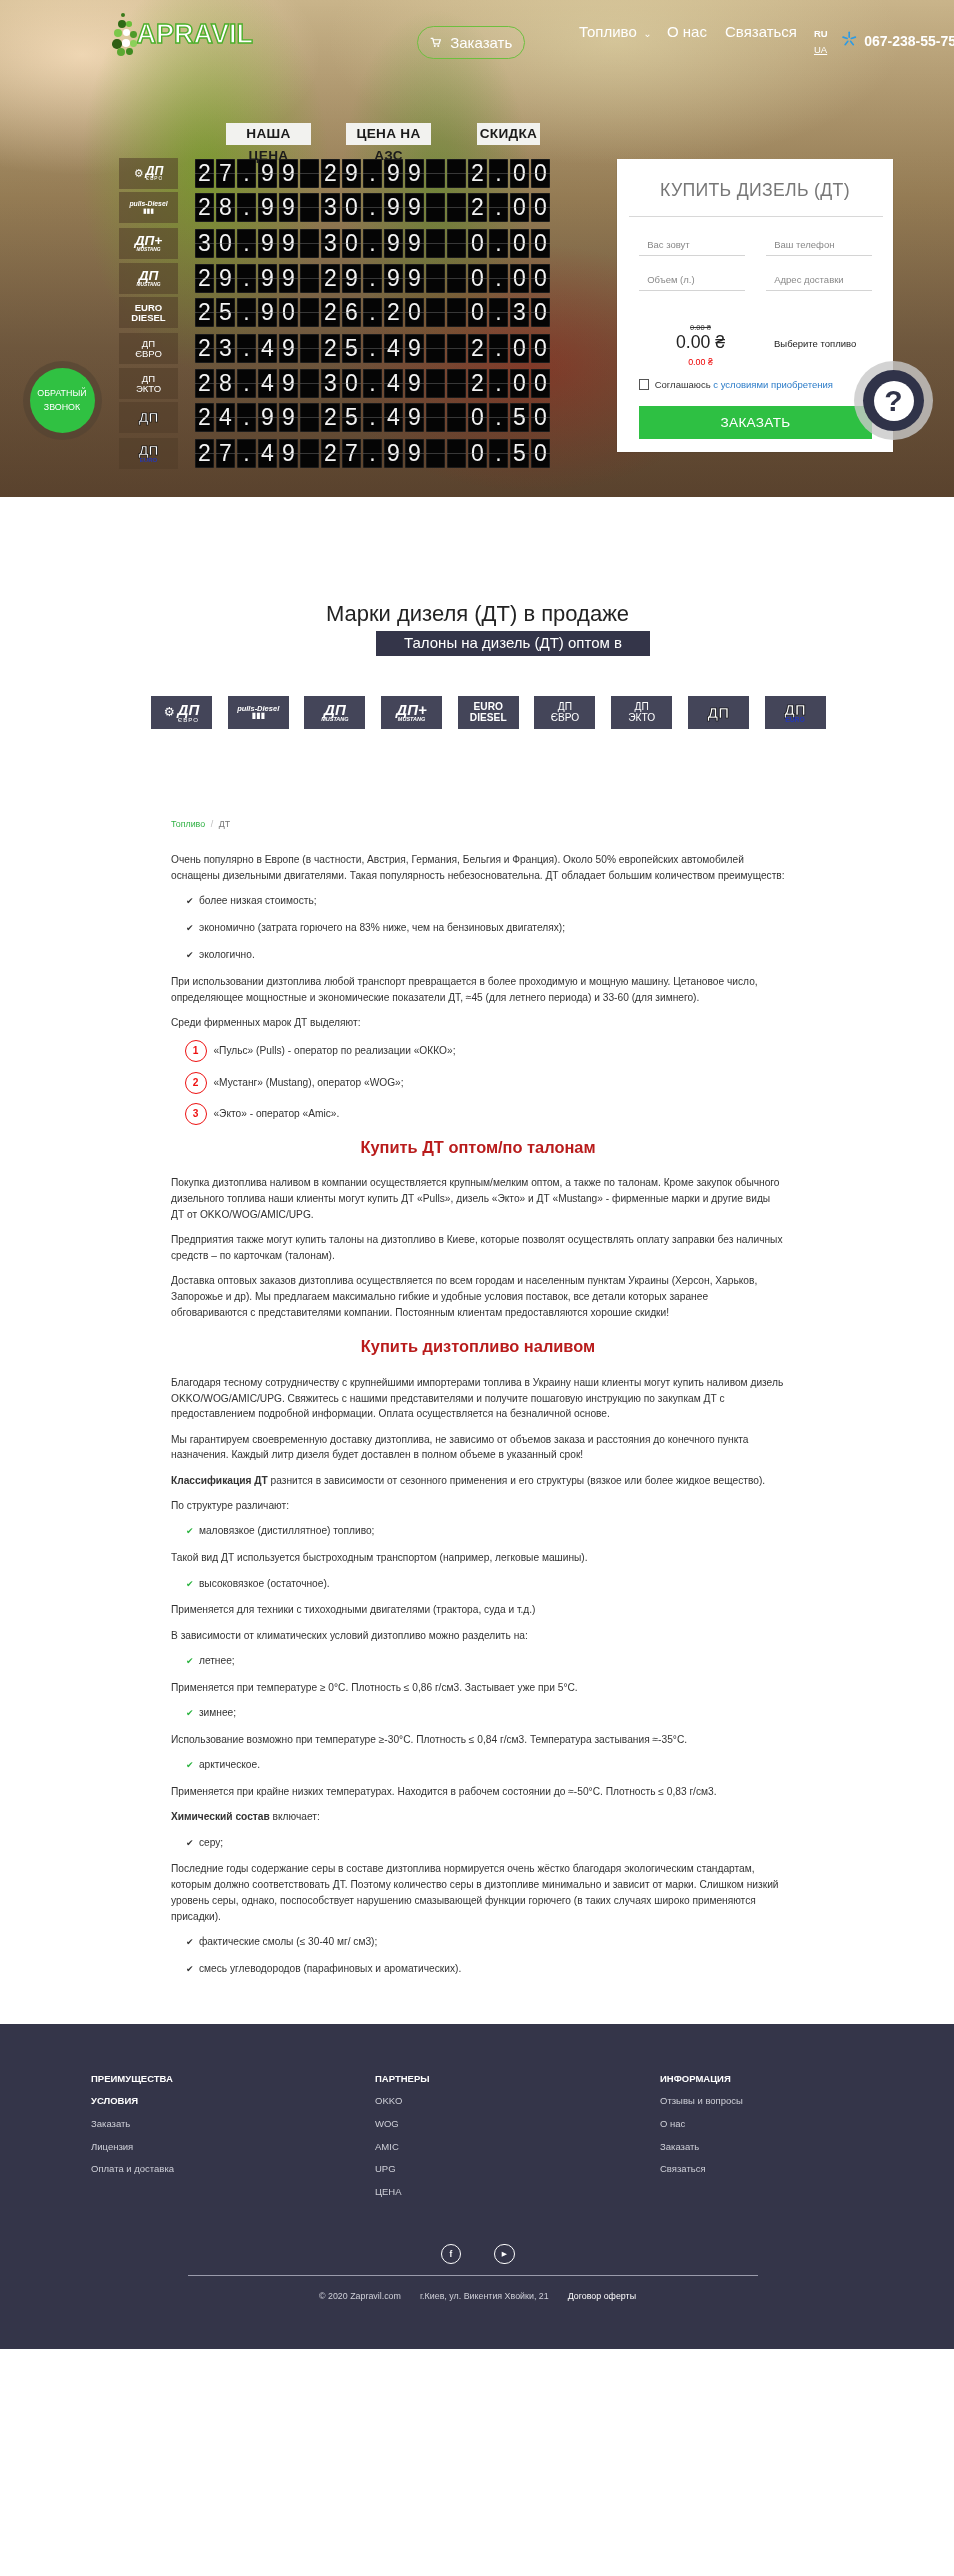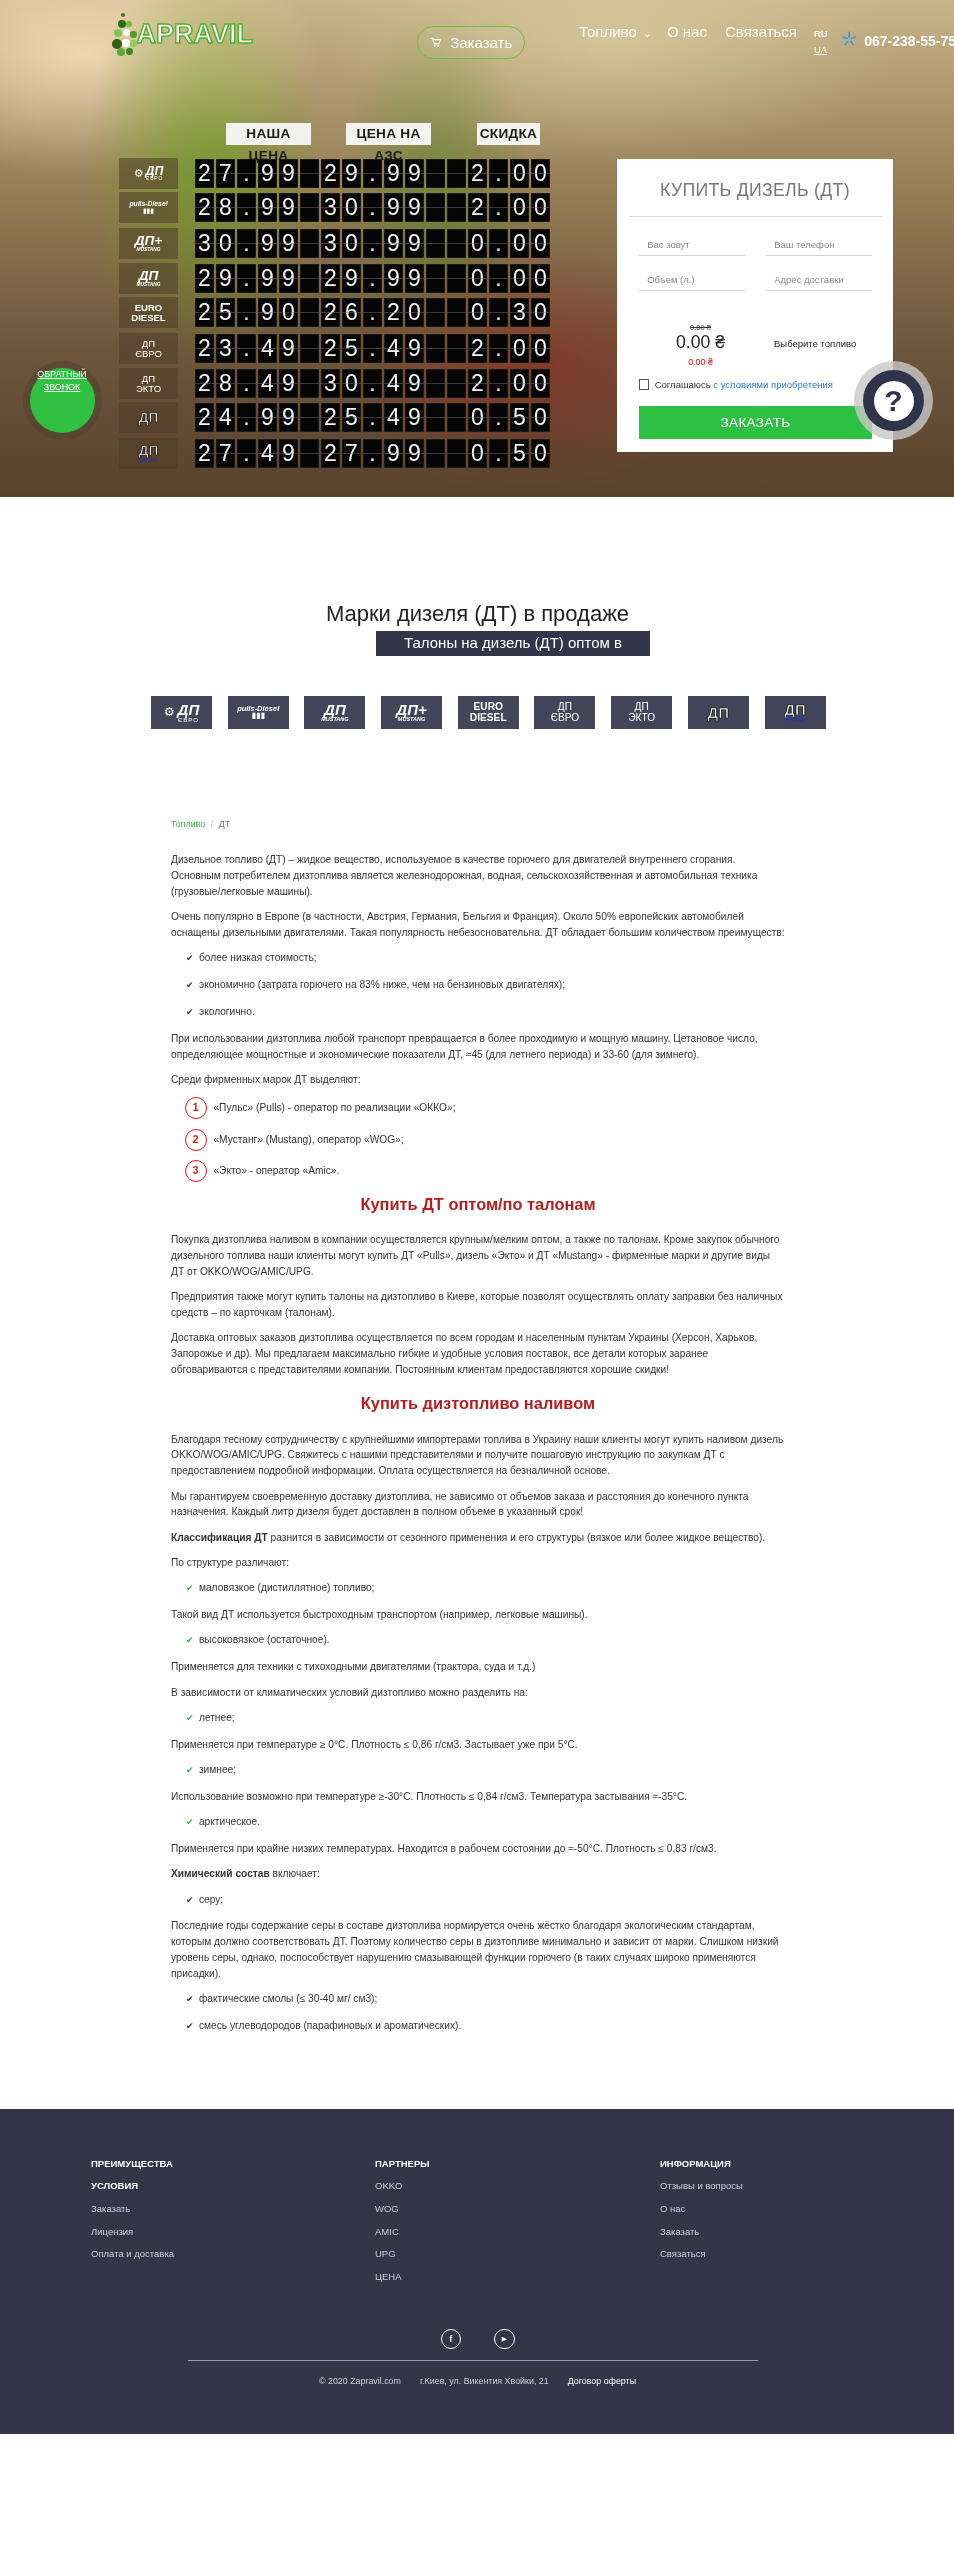--- a/index.html
+++ b/index.html
@@ -49,21 +49,21 @@
   .digits { position: absolute; left: 76px; top: 1.4px; display: flex; gap: 2px; }
   .dg { width: 19px; height: 29px; background: #050505; color: #f4f4f4; border-radius: 1.4px;
     font-family: "Liberation Sans", sans-serif; font-size: 23px; font-weight: normal; line-height: 29px; text-align:center;
     position: relative; box-shadow: inset 0 0 0 0.7px #222; }
   .dg::after { content:""; position:absolute; left:0; right:0; top:13.6px; height:0.7px; background: rgba(120,120,120,0.45); }
 
   
   .callback-ring { position: absolute; left: 22.5px; top: 361px; width: 79px; height: 79px; border-radius: 50%;
     background: rgba(80,65,50,0.55); display:flex; align-items:center; justify-content:center; }
   .callback { width: 65px; height: 65px; border-radius: 50%; background: #30c142; color: #fff; font-size: 8.9px;
-    text-align:center; display:flex; justify-content:center; line-height: 1.5; cursor:pointer;text-decoration:underline; }
+    text-align:center; display:flex; align-items:center; justify-content:center; line-height: 1.5; cursor:pointer; }
 
   
   .form-card { position: absolute; left: 617px; top: 159px; width: 276px; height: 293px; background: #fff; box-shadow: 0 0.7px 1.4px rgba(0,0,0,0.2); }
   .form-title { position:absolute; left: 0; width: 276px; top: 20.5px; text-align: center; font-size: 17.7px; color: #777; letter-spacing: 0.3px; }
   .form-divider { position:absolute; left: 11.6px; top: 57px; width: 254px; height: 0.7px; background:#d8d8d8; }
   .field { position:absolute; width: 106px; height: 22px; border: none; border-bottom: 0.7px solid #d4d4d4;
     font-size: 9.5px; color: #555; padding-left: 8.2px; background: transparent; font-family: "Liberation Sans", sans-serif; outline: none; }
   .field::placeholder { color: #888; }
   .price-old { position:absolute; left: 55px; top: 164px; width: 57px; text-align:center; font-size: 7.5px; color:#333; text-decoration: line-through; }
   .price-main { position:absolute; left: 41px; top: 173px; width: 85px; text-align:center; font-size: 17.7px; color:#222; }
@@ -90,21 +90,21 @@
   
   .bl-dp { font-style: italic; font-weight: bold; font-size: 15px; }
   .bl-small { font-size: 6.1px; letter-spacing: 1px; }
   .bl-pulls { font-style: italic; font-weight: bold; font-size: 9.5px; }
   .bl-ed { font-weight: bold; font-size: 10.2px; line-height: 1.05; }
   .bl-thin { font-size: 10.2px; line-height: 1.05; }
   .bl-outline { font-weight: bold; font-size: 15px; color: #fff; -webkit-text-stroke: 0.7px #000; }
   .bl-euro { color:#2436b6; font-weight:bold; font-size: 6.8px; }
 
   
-  .article { position: relative; width: 614px; margin-left: 171px; padding-bottom: 64px; font-size: 10.2px; line-height: 1.55; color:#333; }
+  .article { position: relative; width: 614px; margin-left: 171px; padding-bottom: 36px; font-size: 10.2px; line-height: 1.55; color:#333; }
   .crumbs { font-size: 8.9px; color:#777; margin-bottom: 20.5px; }
   .crumbs a { color:#30b144; text-decoration:none; cursor:pointer; }
   .crumbs .sep { color:#bbb; margin: 0 5.5px; }
   .article p { margin-bottom: 9.5px; }
   .article h2 { font-size: 16.4px; font-weight: bold; text-align:center; color:#b91c1c; margin: 4.1px 0 15px; }
   .checks { list-style:none; margin: 0 0 9.5px 15px; }
   .checks li { margin-bottom: 11px; display:flex; gap: 5.5px; align-items: baseline; }
   .checks .ck { font-size: 8.9px; color:#333; }
   .checks.green .ck { color:#29b33e; }
   .num-list { list-style:none; margin: 4.1px 0 9.5px 13.6px; }
@@ -528,21 +528,20 @@
         </div>
     </div>
   </div>
 </section>
 
 <article class="article">
   <nav class="crumbs">
     <a>Топливо</a><span class="sep">/</span><span>ДТ</span>
   </nav>
 
-  <p>Дизельное топливо (ДТ) – жидкое вещество, используемое в качестве горючего для двигателей внутреннего сгорания. Основным потребителем дизтоплива является железнодорожная, водная, сельскохозяйственная и автомобильная техника (грузовые/легковые машины).</p>
   <p>Очень популярно в Европе (в частности, Австрия, Германия, Бельгия и Франция). Около 50% европейских автомобилей оснащены дизельными двигателями. Такая популярность небезосновательна. ДТ обладает большим количеством преимуществ:</p>
   <ul class="checks">
     <li>
         <span class="ck">✔</span>
         <span>более низкая стоимость;</span>
       </li>
     <li>
         <span class="ck">✔</span>
         <span>экономично (затрата горючего на 83% ниже, чем на бензиновых двигателях);</span>
       </li>

